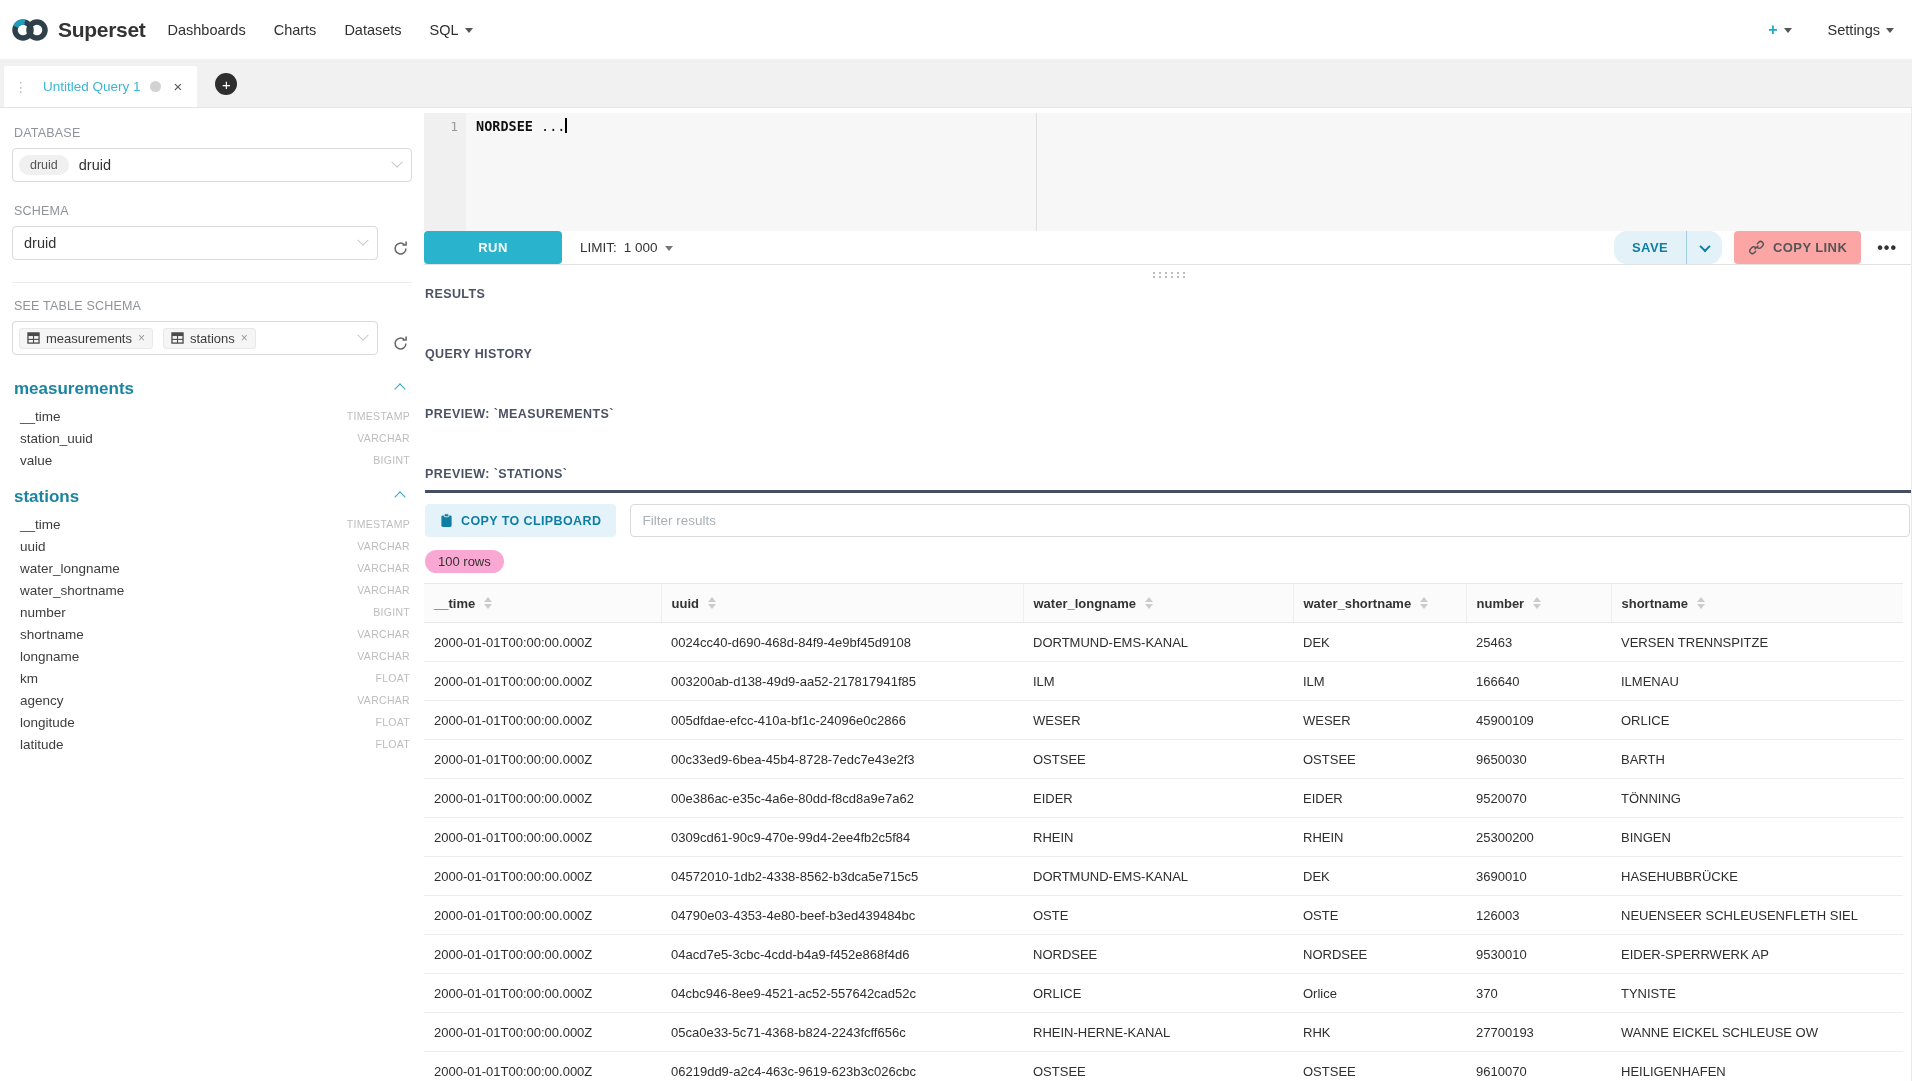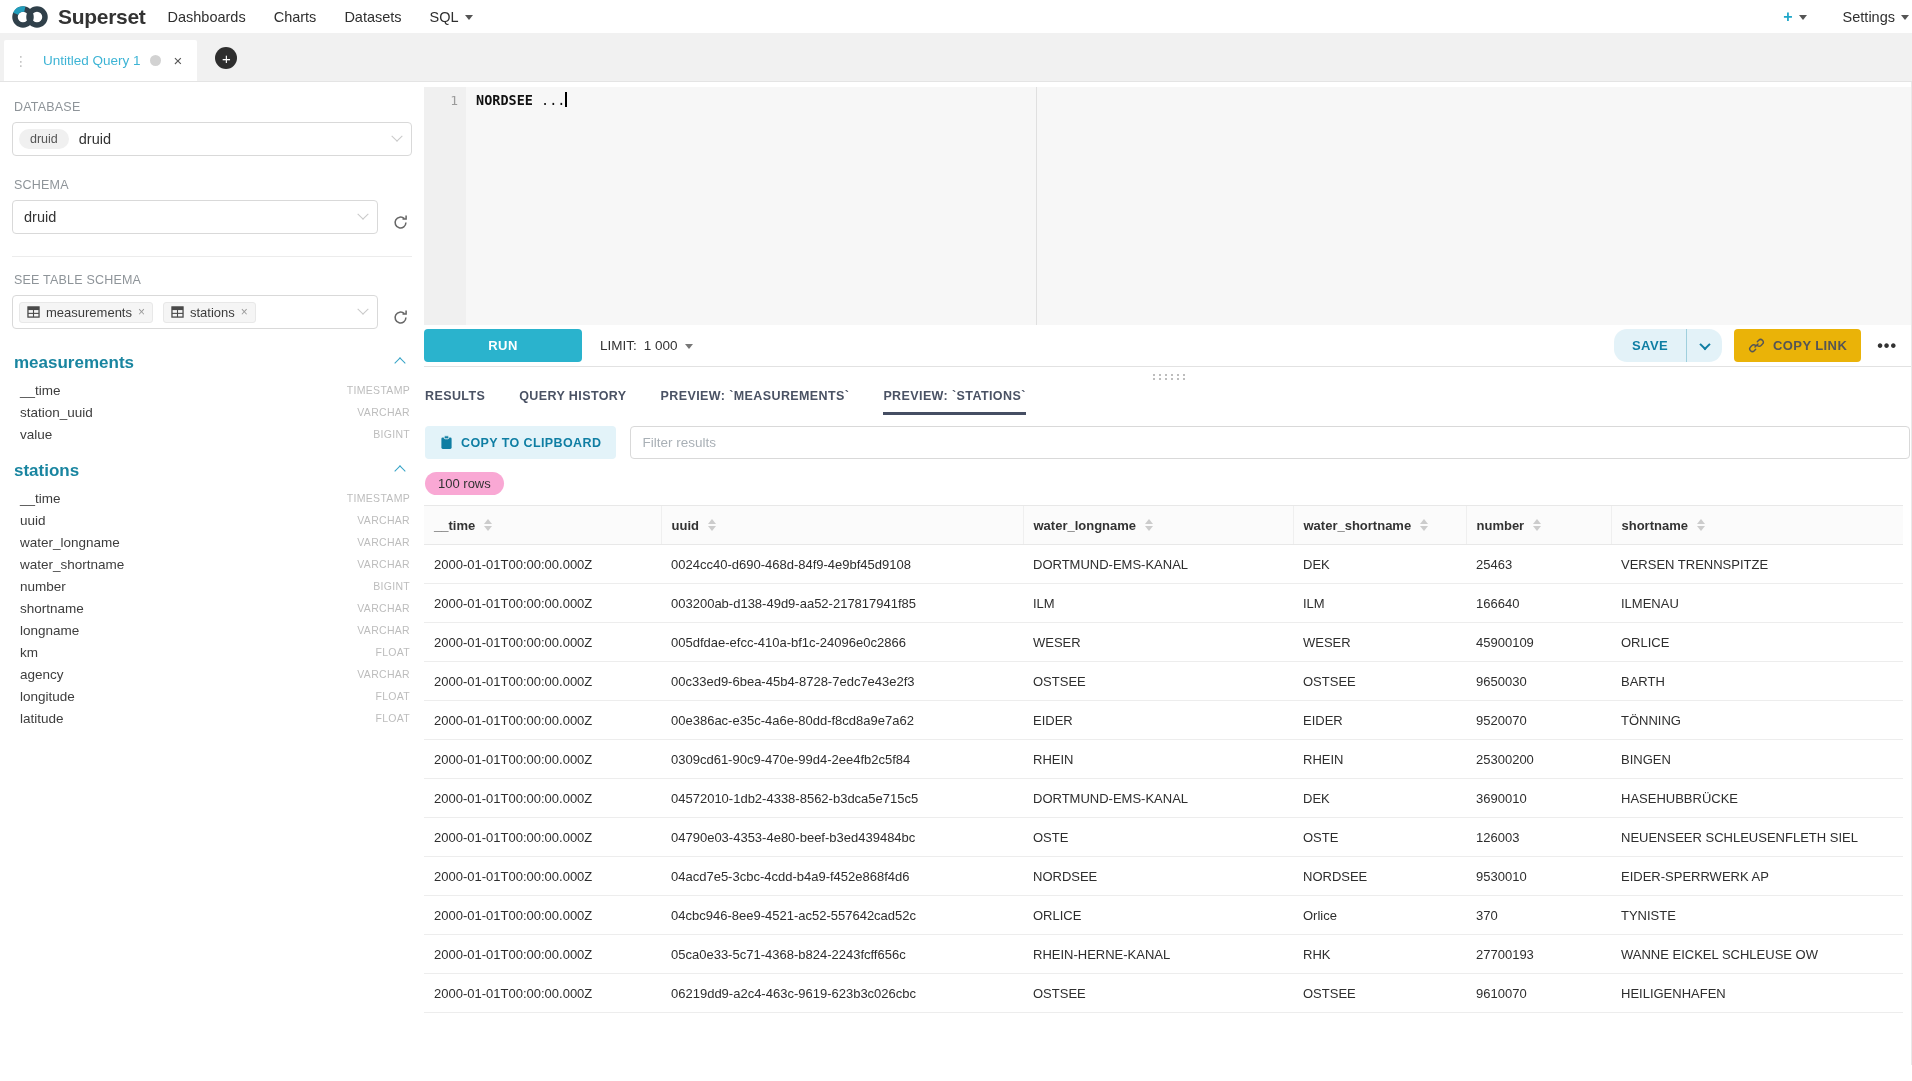--- a/index.html
+++ b/index.html
@@ -1,20 +1,20 @@
 <!DOCTYPE html>
 <html><head>
 <meta charset="utf-8">
 <style>
   * { margin:0; padding:0; box-sizing:border-box; }
   html,body { width:1912px; height:1081px; overflow:hidden; background:#fff;
     font-family:"Liberation Sans","DejaVu Sans",sans-serif; color:#333; }
 
   
-  .navbar { height:33px; display:flex; align-items:center; padding:0 3px 0 10px; background:#fff; }
+  .navbar { height:59px; display:flex; align-items:center; padding:0 18px 0 10px; background:#fff; }
   .brand { display:flex; align-items:center; gap:8px; margin-right:22px; }
   .brand-name { font-size:21px; font-weight:bold; color:#333; letter-spacing:-0.3px; }
   .nav-items { display:flex; align-items:center; gap:28px; }
   .nav-item { font-size:14.5px; color:#2f2f2f; cursor:pointer; display:flex; align-items:center; gap:6px; }
   .navbar-right { margin-left:auto; display:flex; align-items:center; gap:36px; }
   .plus-link { color:#20a7c9; font-size:16px; font-weight:bold; }
   .caret { width:0; height:0; border-left:4px solid transparent; border-right:4px solid transparent;
     border-top:5px solid #555; display:inline-block; margin-top:2px; }
 
   
@@ -61,38 +61,38 @@
   .editor { height:238px; display:flex; background:#f7f7f7; position:relative; }
   .gutter { width:42px; background:#f0f0f0; color:#9b9b9b; font-family:"DejaVu Sans Mono",monospace;
     font-size:13px; text-align:right; padding:6px 8px 0 0; }
   .codearea { flex:1; padding:5px 0 0 10px; font-family:"DejaVu Sans Mono",monospace; font-size:13.5px; color:#111; }
   .kw { font-weight:bold; }
   .cursor { display:inline-block; width:2px; height:15px; background:#000; vertical-align:-2px; }
   .print-margin { position:absolute; left:612px; top:0; bottom:0; width:1px; background:#e0e0e0; }
 
   
   .toolbar { height:42px; display:flex; align-items:center; border-bottom:1px solid #e2e2e2; padding-right:10px; }
-  .run-btn { width:158px; height:33px; background:#2ab3cd; border:none; border-radius:4px; color:#fff;
+  .run-btn { width:138px; height:33px; background:#2ab3cd; border:none; border-radius:4px; color:#fff;
     font-size:13px; font-weight:bold; letter-spacing:0.4px; cursor:pointer; }
   .limit { display:flex; align-items:center; gap:7px; margin-left:18px; font-size:13.5px; color:#333; cursor:pointer; }
   .limit .caret { border-top-color:#777; }
   .toolbar-right { margin-left:auto; display:flex; align-items:center; gap:12px; }
   .save-split { display:flex; height:33px; border-radius:13px; overflow:hidden; background:#e3f2f8; cursor:pointer; }
   .save-main { padding:0 18px; display:flex; align-items:center; color:#0f7ea3; font-size:13px; font-weight:bold; letter-spacing:0.4px; }
   .save-caret { width:36px; display:flex; align-items:center; justify-content:center; border-left:1px solid #9fcfdd; }
   .save-caret .chev { width:8px; height:8px; border-right:2px solid #0f7ea3; border-bottom:2px solid #0f7ea3; transform:rotate(45deg) translate(-1px,-1px); }
-  .copylink-btn { height:33px; background:#eab308; border:none; border-radius:4px; padding:0 14px;
+  .copylink-btn { height:33px; background:#fca5a5; border:none; border-radius:4px; padding:0 14px;
     display:flex; align-items:center; gap:8px; color:#555; font-size:13px; font-weight:bold; letter-spacing:0.4px; cursor:pointer; }
   .more-btn { font-size:16px; font-weight:bold; color:#333; letter-spacing:1px; cursor:pointer; padding:0 4px; }
 
   
   .southpane { flex:1; position:relative; }
   .drag-dots { position:absolute; top:6px; left:50%; transform:translateX(-50%); width:34px; height:7px;
     background-image:radial-gradient(#bdbdbd 1.1px, transparent 1.3px); background-size:6px 4px; }
-  .stabs { display:flex; gap:34px; padding:22px 0 0 1px; }
+  .stabs { display:flex; gap:34px; padding:22px 0 0 1px;flex-direction:column; }
   .stab { font-size:12.5px; font-weight:bold; color:#4a5264; letter-spacing:0.4px; padding-bottom:9px;
     cursor:pointer; border-bottom:3px solid transparent; }
   .stab.active { border-bottom-color:#454e63; }
 
   .results-bar { display:flex; align-items:center; gap:14px; margin:11px 1px 0 1px; }
   .copyclip-btn { height:33px; background:#e3f3f9; border:none; border-radius:4px; padding:0 15px;
     display:flex; align-items:center; gap:8px; color:#0f7ea3; font-size:12.5px; font-weight:bold; letter-spacing:0.4px; cursor:pointer; }
   .filter-input { flex:1; height:33px; border:1px solid #d9d9d9; border-radius:4px; padding:0 11px;
     font-size:13.5px; color:#333; font-family:inherit; }
   .filter-input::placeholder { color:#a9b0b6; }

